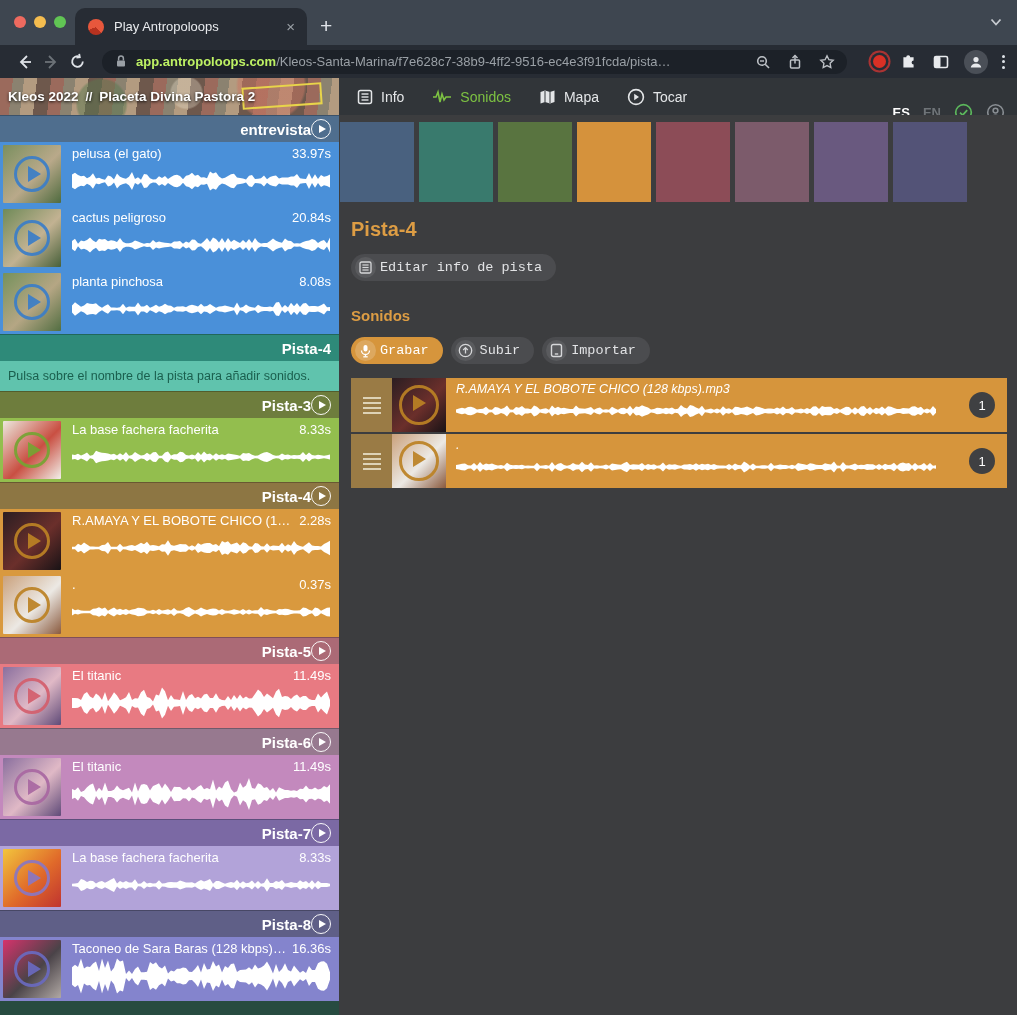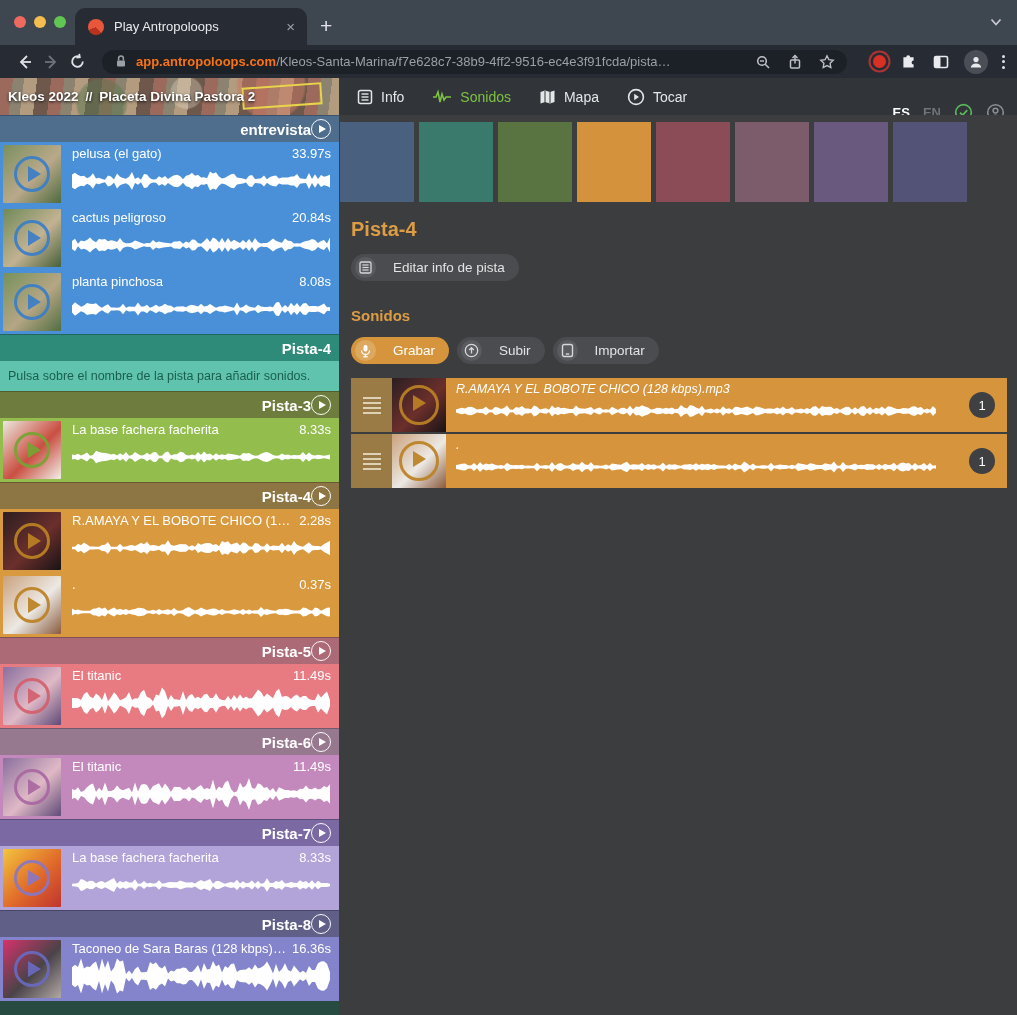--- a/index.html
+++ b/index.html
@@ -21,21 +21,21 @@
   .tab-close { color:#9aa0a6; font-size:15px; cursor:default; padding:0 2px; }
   .newtab { position:absolute; left:320px; top:9px; color:#dfe3e8; font-size:21px;
     font-weight:400; line-height:34px; }
   .win-chevron { position:absolute; right:14px; top:15px; }
 
   .toolbar { height:33px; background:#272c34; display:flex; align-items:center; padding:0 12px; }
   .navbtn { width:26px; height:26px; display:flex; align-items:center; justify-content:center; }
   .urlpill { flex:1; height:24px; margin:0 12px; background:#1c2128; border-radius:12px;
     display:flex; align-items:center; padding:0 12px; min-width:0; }
   .url-text { font-size:13px; margin-left:8px; white-space:nowrap; overflow:hidden; flex:1; }
-  .url-domain { color:#f97316; font-weight:bold; }
+  .url-domain { color:#bef264; font-weight:bold; }
   .url-path { color:#9aa0a6; }
   .pill-ic { margin-left:16px; display:flex; }
   .tb-ic { margin-left:14px; display:flex; align-items:center; justify-content:center; }
   .recdot { width:13px; height:13px; border-radius:50%; background:#d93025;
     box-shadow:0 0 0 2.5px #272c34, 0 0 0 4.5px #a33; }
   .avatar { width:24px; height:24px; border-radius:50%; background:#4a4f57;
     display:flex; align-items:center; justify-content:center; }
   .dots { display:flex; flex-direction:column; gap:2.5px; margin-left:14px; }
   .dots i { width:3px; height:3px; border-radius:50%; background:#dfe3e8; }
 
@@ -87,22 +87,22 @@
   .clip-dur { margin-left:6px; flex:none; }
   .wave { height:36px; margin-top:2px; }
   .wave svg { display:block; }
   .sb-bottom { flex:1; background:#274b40; }
 
   .mainarea { flex:1; background:#3c3d3f; position:relative; overflow:hidden; }
   .swatches { display:flex; gap:5px; margin:7px 0 0 1px; height:80px; overflow:hidden; }
   .swatch { width:74px; flex:none; }
   .m-title { margin:16px 0 0 12px; font-size:20px; font-weight:bold; color:#dd9d44; }
   .pillbtn { display:inline-flex; align-items:center; height:27px; border-radius:14px;
-    background:#4b4c4f; color:#e2e3e5; font-size:13.5px; border:none; gap:17px;
-    padding:0 14px 0 4px; font-family:Liberation Sans, sans-serif;text-align:center; }
+    background:#4b4c4f; color:#e2e3e5; font-size:13.5px; border:none; gap:4px;
+    padding:0 14px 0 4px; font-family:Liberation Mono, monospace;text-align:center; }
   .pillbtn .iccirc { width:21px; height:21px; border-radius:50%; background:#5a5b5e;
     display:flex; align-items:center; justify-content:center; flex:none; }
   .editbtn { margin:13px 0 0 12px; }
   .m-sub { margin:26px 0 0 12px; font-size:15px; font-weight:bold; color:#dd9d44; }
   .actions { display:flex; gap:8px; margin:13px 0 0 12px; }
   .pillbtn.primary { background:#d6953c; color:#fff; }
   .pillbtn.primary .iccirc { background:rgba(255,255,255,.18); }
   .srows { margin:14px 10px 0 12px; }
   .srow { display:flex; height:54px; margin-bottom:2px; }
   .handle { width:41px; flex:none; background:#9a7b45; display:flex; flex-direction:column;

